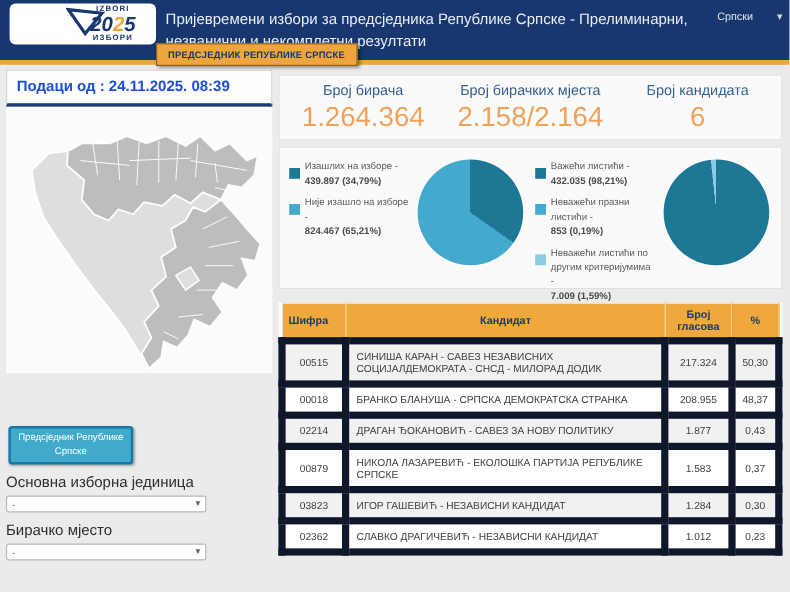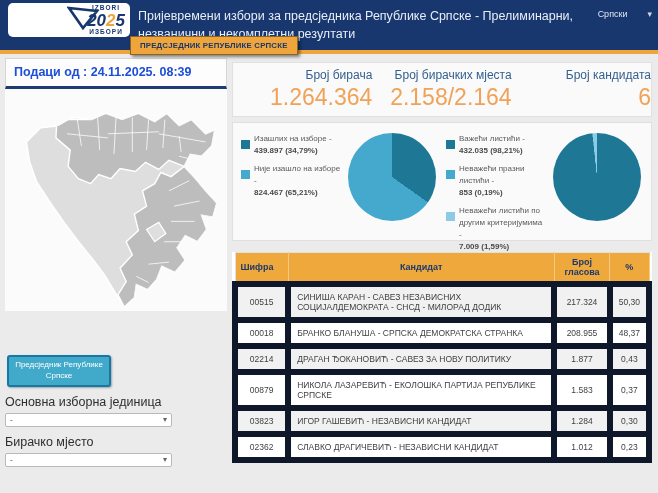--- a/index.html
+++ b/index.html
@@ -4,21 +4,21 @@
 <style>
   * { margin:0; padding:0; box-sizing:border-box; }
   html,body { width:658px; height:493px; }
   body { font-family:"Liberation Sans", sans-serif; background:#ebebeb; position:relative; overflow:hidden; }
 
   
   .topbar { position:absolute; left:0; top:0; width:658px; height:50px; background:#17376e; z-index:2; }
   .orange-bar { position:absolute; left:0; top:50px; width:658px; height:4px; background:#efa53c; z-index:1; }
 
   .logo-box { position:absolute; left:8px; top:3px; width:122px; height:34px; background:#fff; border-radius:5px;
-              display:flex; align-items:center; justify-content:flex-end; padding-right:5px; }
+              display:flex; align-items:center; justify-content:flex-end; padding-right:17px; }
   .logo-wrap { display:flex; align-items:center; }
   .logo-funnel { margin-right:-14px; margin-top:-4px; }
   .logo-text { display:flex; flex-direction:column; align-items:center; line-height:1; }
   .logo-top { font-size:6.5px; font-weight:bold; letter-spacing:1px; color:#17376e; }
   .logo-year { font-size:17px; font-weight:bold; font-style:italic; color:#17376e; letter-spacing:0; }
   .logo-year .accent { color:#efa53c; }
   .logo-bottom { font-size:6.5px; font-weight:bold; letter-spacing:1px; color:#17376e; }
 
   .header-title { position:absolute; left:138px; top:7px; width:440px; font-size:12.5px; line-height:1.45;
                   color:#e9edf6; z-index:3; }
@@ -42,21 +42,21 @@
   .field-label { margin-top:8px; font-size:12.5px; color:#2e2e2e; }
   .select-box { margin-top:4px; width:167px; height:14px; background:#fff; border:1px solid #b9b9b9; border-radius:2px;
                 display:flex; align-items:center; justify-content:space-between; padding:0 4px; cursor:pointer; }
   .select-value { font-size:8.5px; color:#666; }
   .select-caret { font-size:8px; color:#666; }
 
   
   .main { position:absolute; left:232px; top:62px; width:420px; }
   .panel { background:#fafafa; border:1px solid #e0e0e0; }
   .stats-panel { height:55px; display:flex; align-items:center; }
-  .stat { flex:1; text-align:right; }
+  .stat { flex:1; text-align:center; }
   .stat-label { font-size:12px; color:#35608f; margin-bottom:2px; }
   .stat-value { font-size:23px; color:#f0a258; }
 
   .pies-panel { margin-top:5px; height:119px; display:flex; padding:7px 4px 4px 4px; }
   .pie-block { flex:1; display:flex; }
   .legend { width:104px; padding-left:4px; padding-top:3px; }
   .legend-item { display:flex; margin-bottom:6px; }
   .legend-swatch { width:9px; height:9px; flex:0 0 9px; margin-right:4px; margin-top:7px; }
   .legend-text { font-size:8px; color:#5b5b5b; line-height:1.5; }
   .legend-val { font-weight:bold; color:#4a4a4a; }

